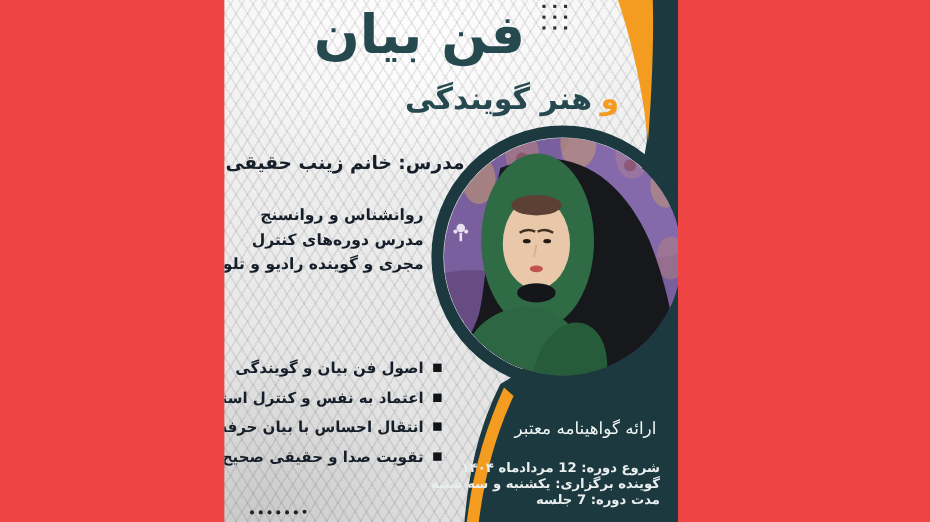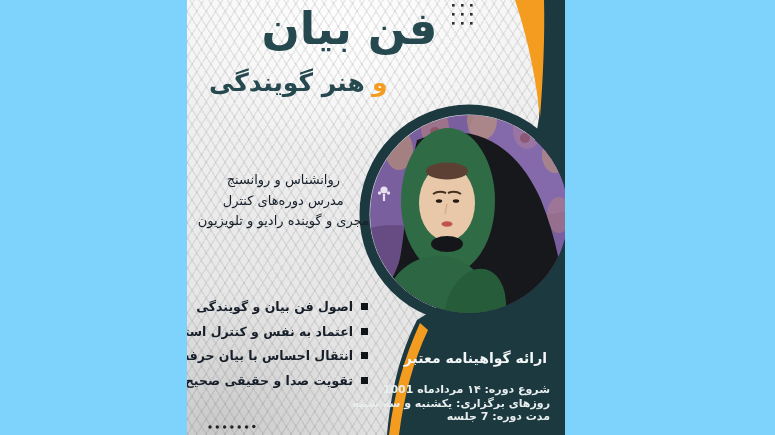--- a/index.html
+++ b/index.html
@@ -1,62 +1,62 @@
 <!DOCTYPE html>
 <html><head>
 <meta charset="utf-8">
 <style>
   html,body{margin:0;padding:0;background:#ffffff;}
   .canvas{
-    position:relative;width:775px;height:435px;background:#7dd3fc;overflow:hidden;
+    position:relative;width:775px;height:435px;background:#ef4444;overflow:hidden;
     font-family:"DejaVu Sans",sans-serif;
   }
   .poster{
     position:absolute;left:187px;top:0;width:378px;height:435px;overflow:hidden;
     background:
       repeating-linear-gradient(58deg, rgba(0,0,0,0.07) 0 1.6px, rgba(255,255,255,0) 1.6px 8px),
       repeating-linear-gradient(-58deg, rgba(0,0,0,0.07) 0 1.6px, rgba(255,255,255,0) 1.6px 8px),
       radial-gradient(ellipse 260px 170px at 42% 8%, #ffffff 0%, rgba(255,255,255,0) 70%),
       radial-gradient(ellipse 220px 200px at 8% 98%, rgba(0,0,0,0.10) 0%, rgba(0,0,0,0) 70%),
       linear-gradient(180deg,#f6f6f6 0%, #ececec 45%, #e0e0e0 100%);
   }
   .shapes{position:absolute;inset:0;width:100%;height:100%;}
   .txt{position:absolute;direction:rtl;white-space:nowrap;}
   .title1{
     top:0px;left:30px;width:265px;text-align:center;
     font-size:45px;font-weight:700;line-height:58px;color:#26494F;
     letter-spacing:-1px;
   }
   .title2{
-    top:62px;left:22px;width:307px;text-align:left;
+    top:62px;left:22px;width:307px;text-align:right;
     font-size:25px;font-weight:700;line-height:42px;color:#26494F;
   }
   .title2 .conj{color:#F39C1F;margin-left:7px;}
   .instructor{
     top:127px;right:178px;
     font-size:15.5px;font-weight:700;color:#161F29;
   }
   .creds{
-    top:170px;right:196px;text-align:center;
-    font-size:13px;font-weight:400;line-height:20.5px;color:#161F29;
+    top:170px;right:212px;text-align:right;
+    font-size:13px;font-weight:700;line-height:20.5px;color:#161F29;
   }
   .topics{
     position:absolute;top:300px;right:197px;direction:rtl;
   }
   .topic-row{
     display:flex;align-items:center;gap:8px;height:13px;margin-bottom:11.5px;
     direction:rtl;
   }
   .square{width:7px;height:7px;background:#101418;flex:0 0 auto;}
   .topic-label{
     font-size:12.5px;font-weight:700;color:#161F29;white-space:nowrap;
   }
   .certificate{
     top:350px;right:18px;
-    font-size:14px;font-weight:700;color:#F3F6F6;
+    font-size:14px;font-weight:400;color:#F3F6F6;
   }
   .schedule{
     top:383px;right:15px;text-align:right;
     font-size:11px;font-weight:700;line-height:13.5px;color:#E9EEEE;
   }
 </style>
 </head>
 <body>
 
 <div class="canvas">
@@ -149,20 +149,21 @@
           <circle cx="59.5" cy="427" r="1.7"></circle>
         <circle cx="66.8" cy="426.5" r="1.7"></circle>
       </g>
     </svg>
 
     <div class="txt title1">فن بیان</div>
     <div class="txt title2">
       <span class="conj">و</span><span>هنر گویندگی</span>
     </div>
 
+    <div class="txt instructor">مدرس: خانم زینب حقیقی</div>
 
     <div class="txt creds">
       <div>روانشناس و روانسنج</div>
       <div>مدرس دوره‌های کنترل</div>
       <div>مجری و گوینده رادیو و تلویزیون</div>
     </div>
 
     <div class="topics">
       <div class="topic-row">
         <span class="square"></span>
@@ -178,19 +179,19 @@
       </div>
       <div class="topic-row">
         <span class="square"></span>
         <span class="topic-label">تقویت صدا و حقیقی صحیح</span>
       </div>
     </div>
 
     <div class="txt certificate">ارائه گواهینامه معتبر</div>
 
     <div class="txt schedule">
-      <div>شروع دوره: ۱۴ مردادماه 1001</div>
-      <div>روزهای برگزاری: یکشنبه و سه شنبه</div>
+      <div>شروع دوره: 12 مردادماه ۱۴۰۴</div>
+      <div>گوینده برگزاری: یکشنبه و سه شنبه</div>
       <div>مدت دوره: 7 جلسه</div>
     </div>
 
   </div>
 </div>
 
 </body></html>

